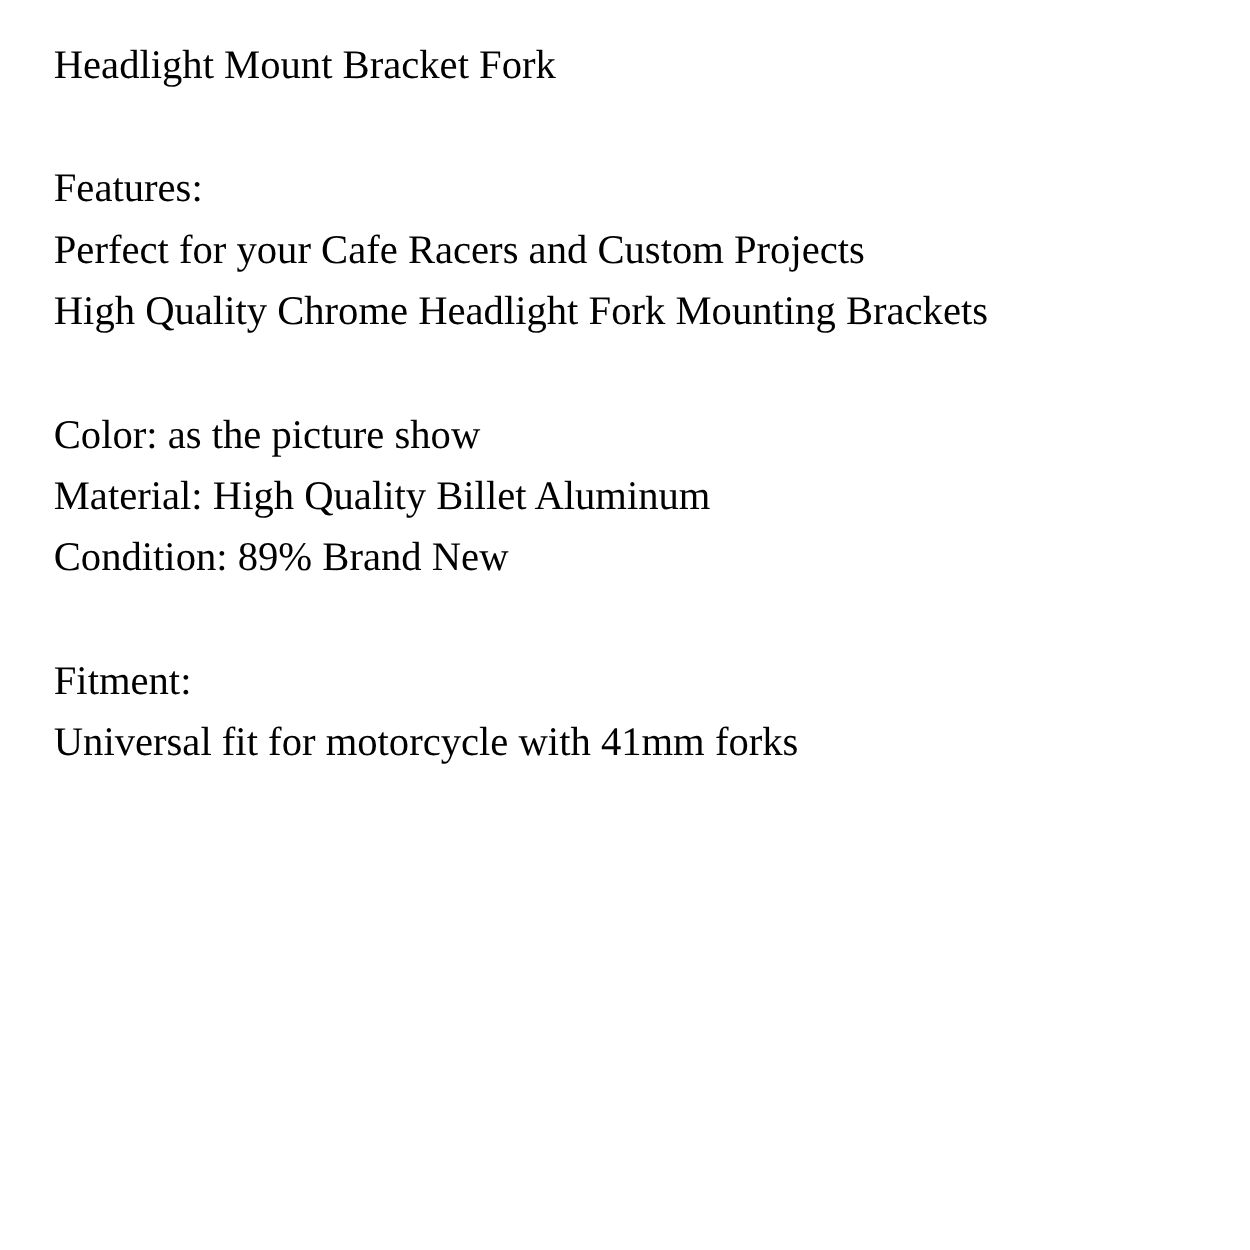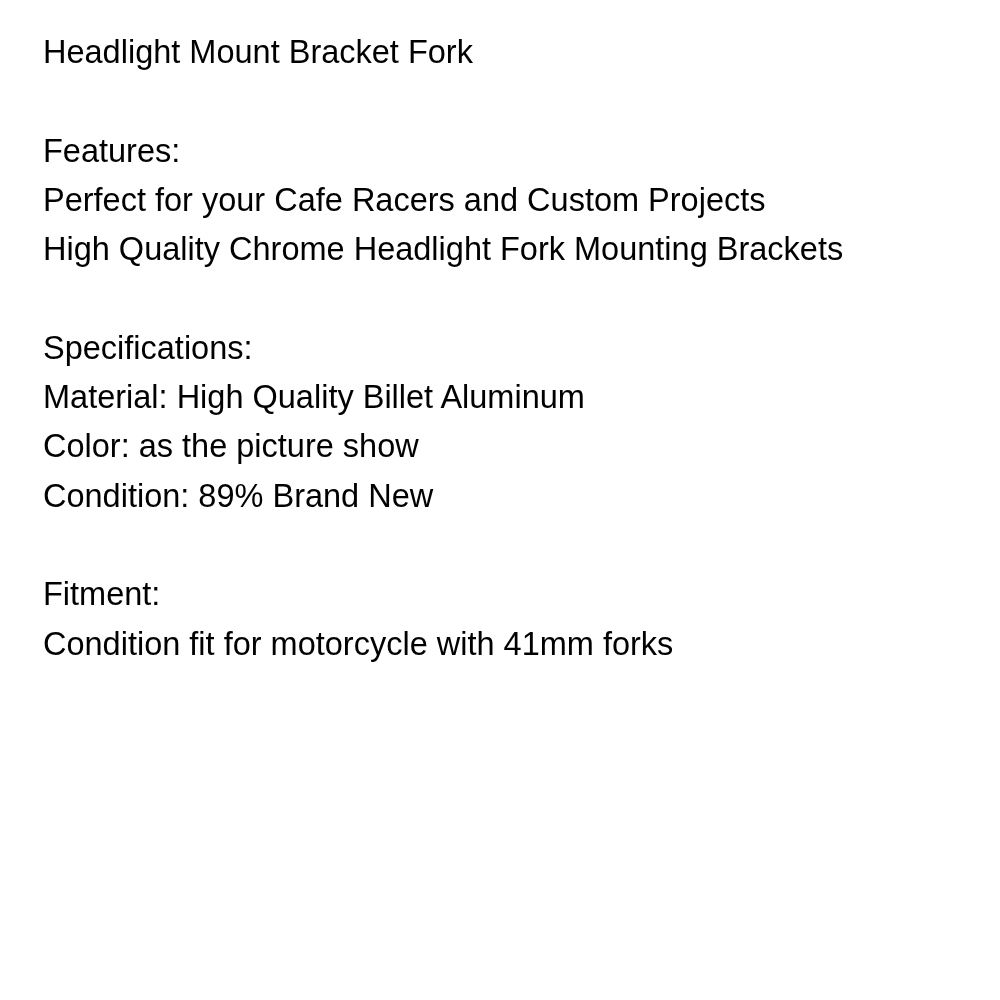--- a/index.html
+++ b/index.html
@@ -10,21 +10,21 @@
     body {
       width: 1000px;
       height: 1000px;
       overflow: hidden;
       position: relative;
     }
     .doc {
       position: absolute;
       left: 43px;
       top: 28px;
-      font-family: Liberation Sans, sans-serif;
+      font-family: Liberation Serif, serif;
       font-size: 32.5px;
       line-height: 49.3px;
       color: #000000;
       white-space: nowrap;
     }
     .line {
       display: block;
       height: 49.3px;
     }
     .blank {
@@ -40,28 +40,27 @@
   <span class="blank"></span>
 
   <div>
     <span class="line">Features:</span>
     <span class="line">Perfect for your Cafe Racers and Custom Projects</span>
     <span class="line">High Quality Chrome Headlight Fork Mounting Brackets</span>
   </div>
   <span class="blank"></span>
 
   <div>
-    <span class="line">Specifications:</span>
+    <span class="line">Color: as the picture show</span>
     <span class="line">Material: High Quality Billet Aluminum</span>
-    <span class="line">Color: as the picture show</span>
     <span class="line">Condition: 89% Brand New</span>
   </div>
   <span class="blank"></span>
 
   <div>
     <span class="line">Fitment:</span>
-    <span class="line">Condition fit for motorcycle with 41mm forks</span>
+    <span class="line">Universal fit for motorcycle with 41mm forks</span>
   </div>
   <span class="blank"></span>
 
   <span class="blank"></span>
 
 </div>
 
 </body></html>

